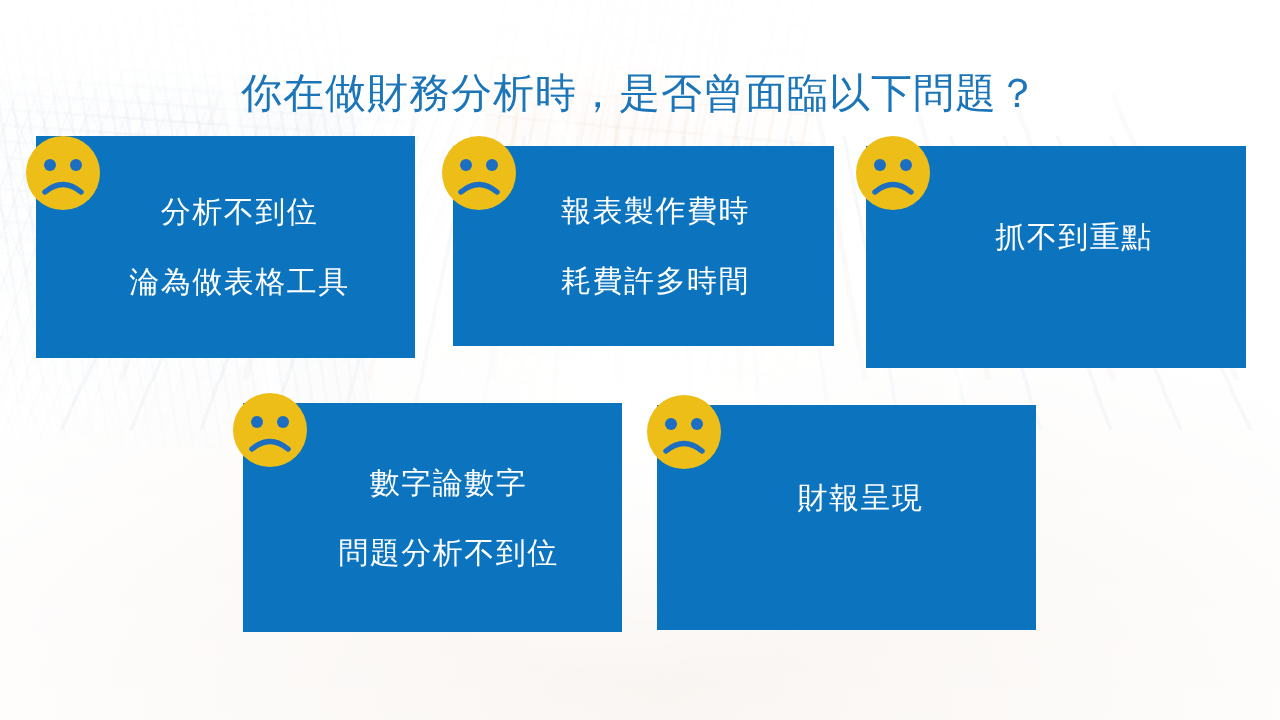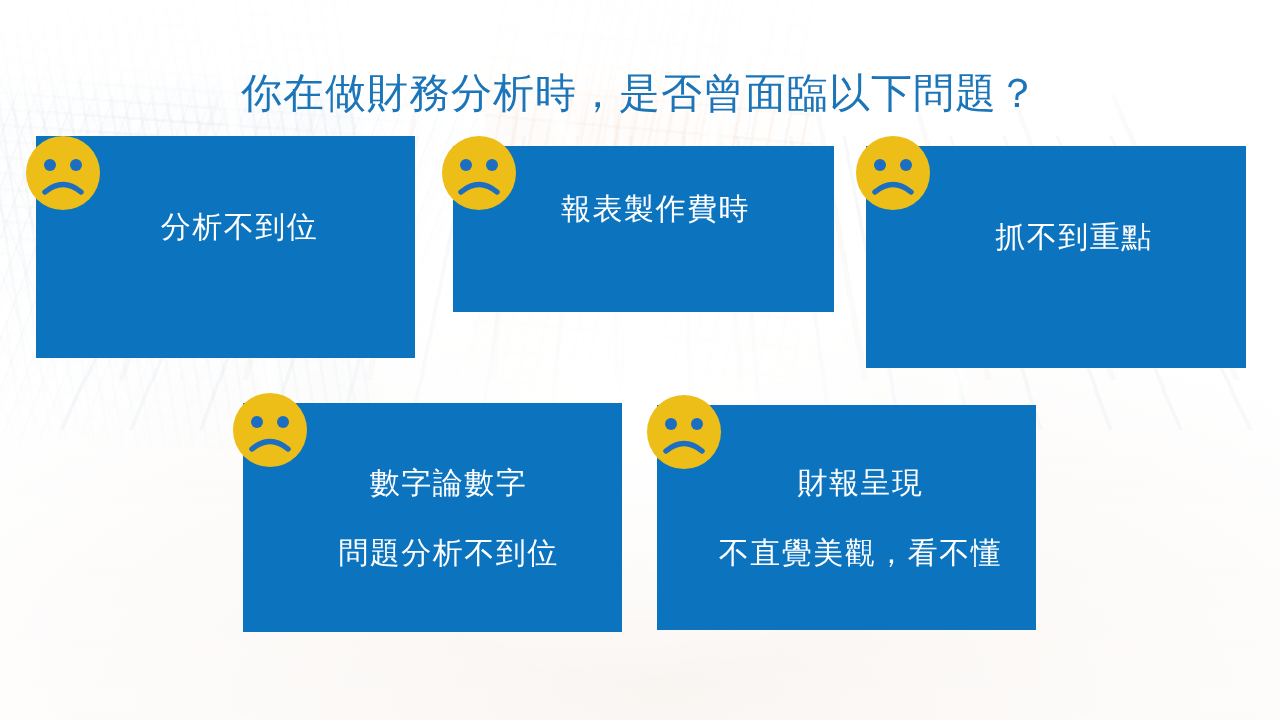--- a/index.html
+++ b/index.html
@@ -233,21 +233,21 @@
     font-size: 30px;
     font-weight: 300;
     letter-spacing: 1.5px;
     line-height: 1;
     white-space: nowrap;
   }
   .card-line.l1 { margin-bottom: 40px; }
 
   
   #card-1 { left: 36px;  top: 136px; width: 379px; height: 222px; }
-  #card-2 { left: 453px; top: 146px; width: 381px; height: 166px; justify-content: center; }
+  #card-2 { left: 453px; top: 146px; width: 381px; height: 200px; justify-content: center; }
   #card-3 { left: 866px; top: 146px; width: 380px; height: 222px; padding-left: 16px; }
   #card-4 { left: 243px; top: 403px; width: 379px; height: 229px; }
   #card-5 { left: 657px; top: 405px; width: 379px; height: 225px; }
 
   
   #card-1 .card-text { transform: translateX(14px); }
   #card-2 .card-text { transform: translateX(12px); }
   #card-3 .card-text { transform: translateX(10px); }
   #card-4 .card-text { transform: translateX(16px); }
   #card-5 .card-text { transform: translateX(14px); }
@@ -289,34 +289,36 @@
   <div class="bg-layer bg-mullions"></div>
   <div class="bg-layer bg-glow"></div>
   <div class="bg-layer bg-wash"></div>
   <div class="bg-layer bg-title-band"></div>
 
   <div id="page-title">你在做財務分析時，是否曾面臨以下問題？</div>
 
   <div class="card" id="card-1">
     <div class="card-text">
       <div class="card-line l1">分析不到位</div>
+      <div class="card-line l2">淪為做表格工具</div>
     </div>
   </div>
   <div class="sad-face" id="face-1">
     <svg viewBox="0 0 74 74" xmlns="http://www.w3.org/2000/svg">
       <circle cx="37" cy="37" r="37" fill="#edbe18"></circle>
       <circle cx="24" cy="29" r="6" fill="#1b6ec2"></circle>
       <circle cx="50" cy="29" r="6" fill="#1b6ec2"></circle>
       <path d="M19 56 Q37 41 55 56" stroke="#1b6ec2" stroke-width="5.5" fill="none" stroke-linecap="round"></path>
     </svg>
   </div>
 
   <div class="card" id="card-2">
     <div class="card-text">
       <div class="card-line l1">報表製作費時</div>
+      <div class="card-line l2">耗費許多時間</div>
     </div>
   </div>
   <div class="sad-face" id="face-2">
     <svg viewBox="0 0 74 74" xmlns="http://www.w3.org/2000/svg">
       <circle cx="37" cy="37" r="37" fill="#edbe18"></circle>
       <circle cx="24" cy="29" r="6" fill="#1b6ec2"></circle>
       <circle cx="50" cy="29" r="6" fill="#1b6ec2"></circle>
       <path d="M19 56 Q37 41 55 56" stroke="#1b6ec2" stroke-width="5.5" fill="none" stroke-linecap="round"></path>
     </svg>
   </div>
@@ -346,21 +348,20 @@
       <circle cx="37" cy="37" r="37" fill="#edbe18"></circle>
       <circle cx="24" cy="29" r="6" fill="#1b6ec2"></circle>
       <circle cx="50" cy="29" r="6" fill="#1b6ec2"></circle>
       <path d="M19 56 Q37 41 55 56" stroke="#1b6ec2" stroke-width="5.5" fill="none" stroke-linecap="round"></path>
     </svg>
   </div>
 
   <div class="card" id="card-5">
     <div class="card-text">
       <div class="card-line l1">財報呈現</div>
-      <div class="card-line l2">不直覺美觀，看不懂</div>
     </div>
   </div>
   <div class="sad-face" id="face-5">
     <svg viewBox="0 0 74 74" xmlns="http://www.w3.org/2000/svg">
       <circle cx="37" cy="37" r="37" fill="#edbe18"></circle>
       <circle cx="24" cy="29" r="6" fill="#1b6ec2"></circle>
       <circle cx="50" cy="29" r="6" fill="#1b6ec2"></circle>
       <path d="M19 56 Q37 41 55 56" stroke="#1b6ec2" stroke-width="5.5" fill="none" stroke-linecap="round"></path>
     </svg>
   </div>

